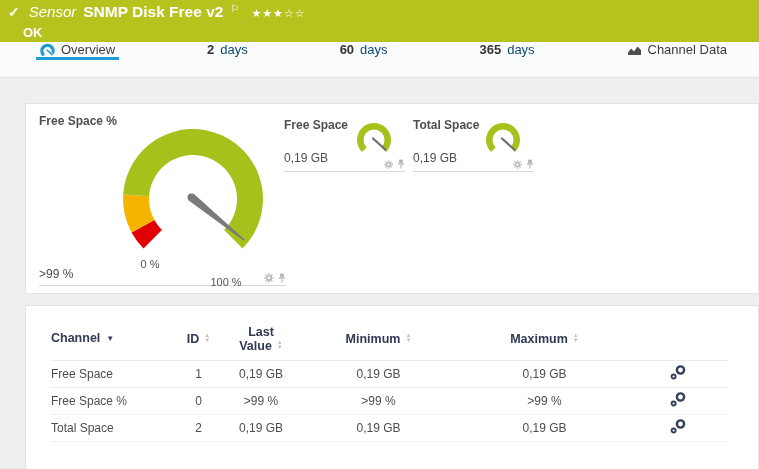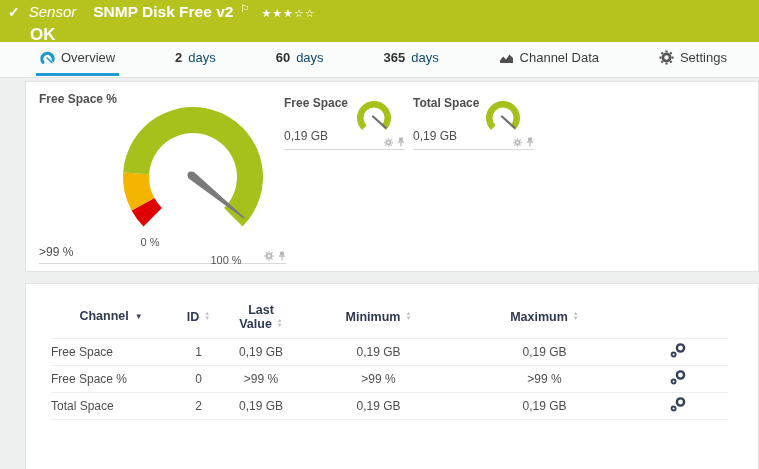--- a/index.html
+++ b/index.html
@@ -4,39 +4,39 @@
 <style>
   * { margin:0; padding:0; box-sizing:border-box; }
   html,body { width:759px; height:469px; overflow:hidden; background:#eef0f0;
               font-family:"Liberation Sans", sans-serif; }
   #screen { position:relative; width:759px; height:469px; }
 
   
   .hdr { position:absolute; left:0; top:0; width:759px; height:42px; background:#b6c31f; color:#fff; }
   .hdr-line { position:absolute; left:8px; top:3px; display:flex; align-items:baseline; white-space:nowrap; }
   .hdr-check { font-size:14px; font-weight:bold; margin-right:9px; }
-  .hdr-kind { font-style:italic; font-size:15px; margin-right:17px; }
+  .hdr-kind { font-style:italic; font-size:15px; margin-right:7px; }
   .hdr-title { font-weight:bold; font-size:15.5px; }
   .hdr-flag { font-size:10px; margin-left:7px; position:relative; top:-5px; }
   .hdr-stars { font-size:11px; margin-left:12px; letter-spacing:1px; }
-  .hdr-status { position:absolute; left:30px; top:25px; font-size:17px; font-weight:bold; }
+  .hdr-status { position:absolute; left:23px; top:25px; font-size:13px; font-weight:bold; }
 
   
   .tabs { position:absolute; left:0; top:42px; width:759px; height:36px; background:#fafbfb;
           border-bottom:1px solid #e2e2e2; display:flex; justify-content:space-between;
           padding:0 28px 0 36px; }
   .tab { display:flex; align-items:center; gap:6px; font-size:13px; color:#3c3c3c;
-         height:34px; padding:0 4px; cursor:pointer; border-bottom:3px solid transparent; }
+         height:18px; padding:0 4px; cursor:pointer; border-bottom:3px solid transparent; }
   .tab.active { border-bottom:3px solid #1e9cd3; }
   .tab .num { font-weight:bold; color:#333; }
   .tab .unit { color:#0c4a6e; }
   .tab svg { display:block; }
 
   
-  .panel { position:absolute; background:#fff; border:1px solid #e2e2e2; }
+  .panel { position:absolute; background:#fff; border:1px solid #e2e2e2;margin-top:22px; }
   #gauge-panel { left:25px; top:81px; width:734px; height:191px; }
   #table-panel { left:25px; top:283px; width:734px; height:200px; }
 
   
   .big-tile { position:absolute; left:13px; top:4px; width:247px; height:178px;
               border-bottom:1px solid #d8d8d8; }
   .tile-title { position:absolute; left:0; top:6px; font-size:12px; font-weight:bold; color:#4f4f4f; }
   .big-gauge-svg { position:absolute; left:64px; top:11px; }
   .scale-min { position:absolute; left:91px; top:150px; width:40px; text-align:center; font-size:11px; color:#555; }
   .scale-max { position:absolute; left:162px; top:168px; width:50px; text-align:center; font-size:11px; color:#555; }
@@ -48,21 +48,21 @@
   #mini-0 { left:258px; } #mini-1 { left:387px; }
   .mini-title { position:absolute; left:0; top:6px; font-size:12px; font-weight:bold; color:#4f4f4f; }
   .mini-value { position:absolute; left:0; bottom:6px; font-size:12px; color:#4d4d4d; }
   .mini-gauge-svg { position:absolute; left:68px; top:9px; }
   .mini-tools { position:absolute; right:0; bottom:2px; display:flex; gap:4px; align-items:center; }
 
   
   table { border-collapse:collapse; table-layout:fixed; margin:10px 0 0 25px; font-size:12px; }
   col.c-channel{width:120px;} col.c-id{width:55px;} col.c-last{width:70px;}
   col.c-min{width:165px;} col.c-max{width:167px;} col.c-tools{width:100px;}
-  th { color:#303a52; font-size:12.5px; font-weight:bold; text-align:center; height:44px;
+  th { color:#303a52; font-size:12.5px; font-weight:bold; text-align:left; height:44px;
        vertical-align:middle; border-bottom:1px solid #ececec; padding:6px 0 4px 0; line-height:14px; cursor:pointer; }
   th.r, td.r { text-align:center; }
   td { color:#4d4d4d; height:27px; border-bottom:1px solid #ededed; padding:0; }
   td.tools, th.tools { text-align:center; }
   .sort { display:inline-flex; flex-direction:column; margin-left:5px; vertical-align:middle;
           line-height:5px; font-size:6px; color:#c3c3c3; position:relative; top:-1px; }
   .caret { font-size:8px; color:#39415c; margin-left:6px; vertical-align:middle; }
   .chan-icon { cursor:pointer; display:inline-block; }
 </style>
 </head>
@@ -101,30 +101,20 @@
     <div class="tab">
       <span class="num">365</span>
       <span class="unit">days</span>
     </div>
     <div class="tab">
       <svg width="15" height="12" viewBox="0 0 15 12">
         <path d="M1,11 L1,8.5 4.2,4.5 7,7.5 10.5,2.5 14,6 14,11 Z" fill="#4f4f4f"></path>
       </svg>
       <span>Channel Data</span>
     </div>
-    <div class="tab">
-      <svg width="15" height="15" viewBox="0 0 14 14">
-        <circle cx="7" cy="7" r="3.4" fill="none" stroke="#555" stroke-width="2.6"></circle>
-        <g stroke="#555" stroke-width="2.1">
-          <path d="M7,0.4 L7,2.2 M7,11.8 L7,13.6 M0.4,7 L2.2,7 M11.8,7 L13.6,7"></path>
-          <path d="M2.3,2.3 L3.6,3.6 M10.4,10.4 L11.7,11.7 M11.7,2.3 L10.4,3.6 M3.6,10.4 L2.3,11.7"></path>
-        </g>
-      </svg>
-      <span>Settings</span>
-    </div>
   </div>
 
   <div class="panel" id="gauge-panel">
 
     <div class="big-tile">
       <div class="tile-title">Free Space %</div>
       <svg class="big-gauge-svg" width="180" height="165" viewBox="0 0 180 165">
         <path d="M40.50,129.50 A70,70 0 0 1 28.58,113.58 L51.39,101.11 A44,44 0 0 0 58.89,111.11 Z" fill="#e10000"></path>
         <path d="M28.58,113.58 A70,70 0 0 1 20.14,75.60 L46.09,77.24 A44,44 0 0 0 51.39,101.11 Z" fill="#f4b400"></path>
         <path d="M20.14,75.60 A70,70 0 1 1 139.50,129.50 L121.11,111.11 A44,44 0 1 0 46.09,77.24 Z" fill="#a7c11c"></path>

